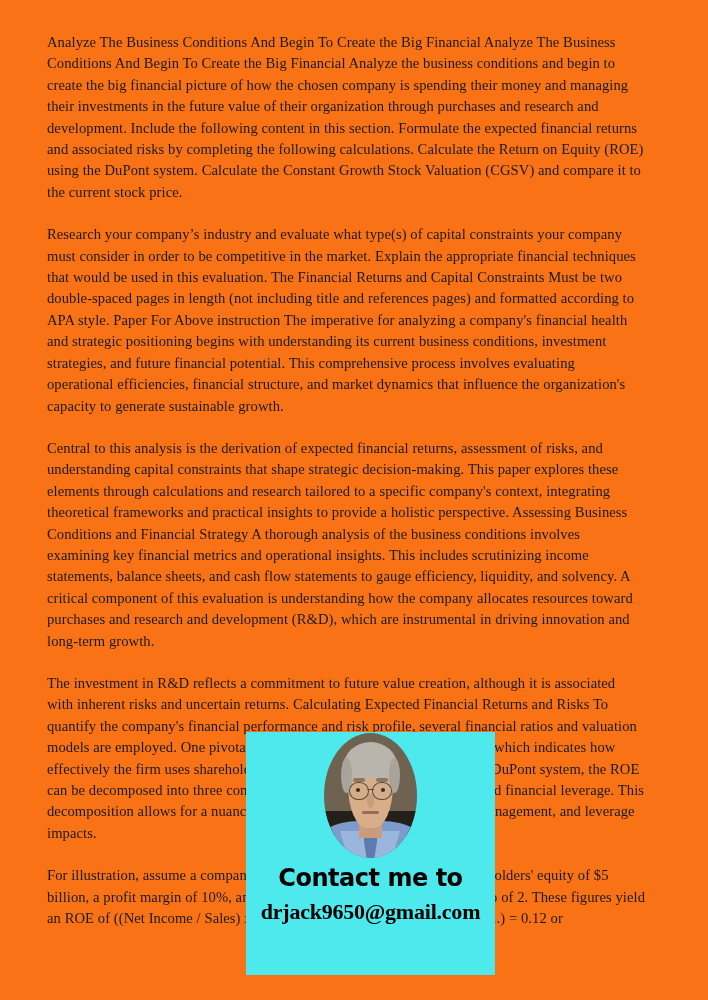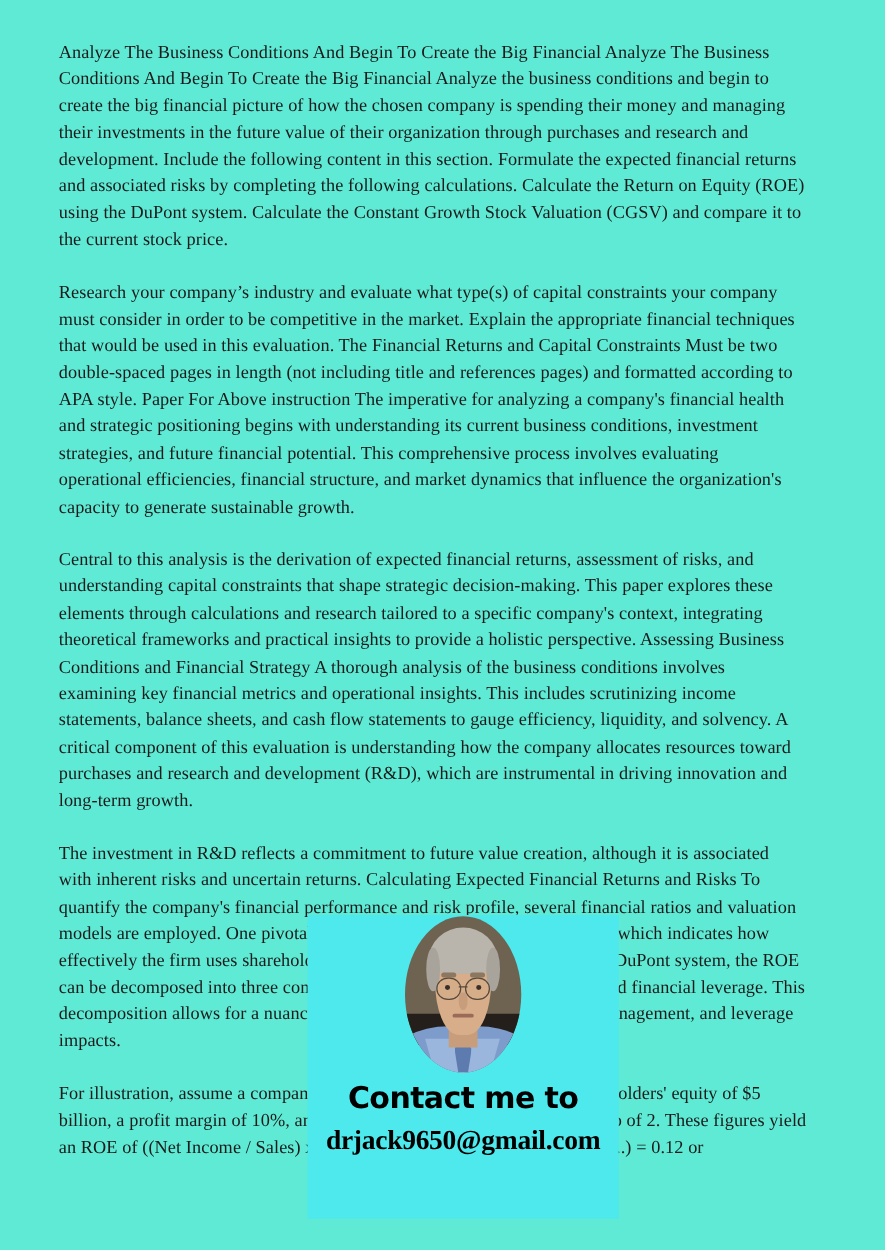--- a/index.html
+++ b/index.html
@@ -13,21 +13,21 @@
     position: relative;
     overflow: hidden;
     font-family: "Liberation Serif", "DejaVu Serif", serif;
   }
 
   #page {
     position: absolute;
     left: 0; top: 0;
     width: 708px;
     height: 1000px;
-    background: #5eead4;
+    background: #f97316;
   }
 
   #doc-body {
     position: absolute;
     left: 47px;
     top: 32px;
     width: 598px;
   }
 
   .para {

